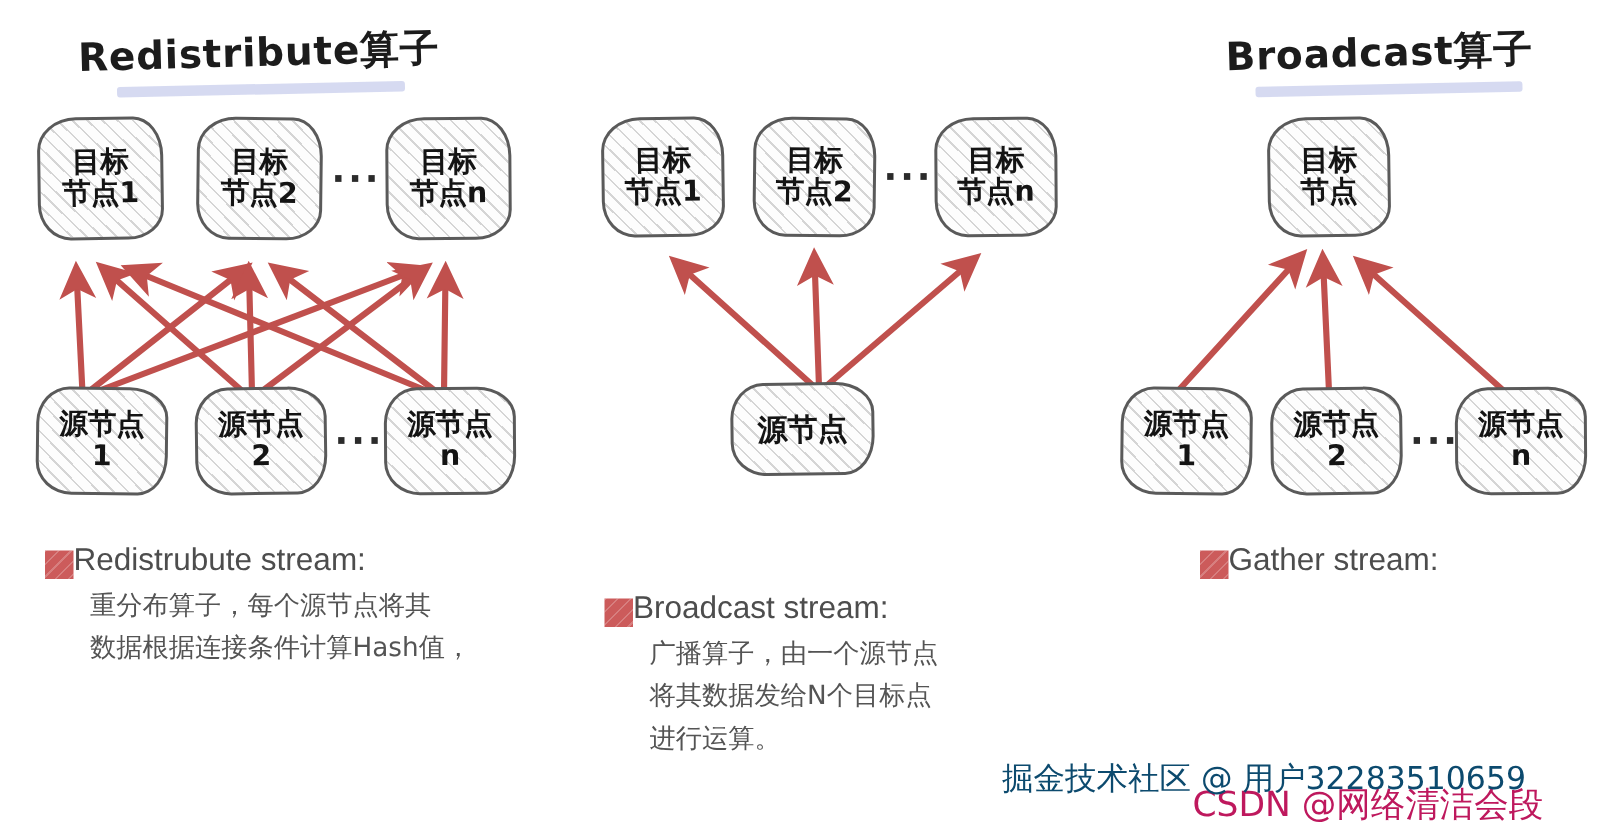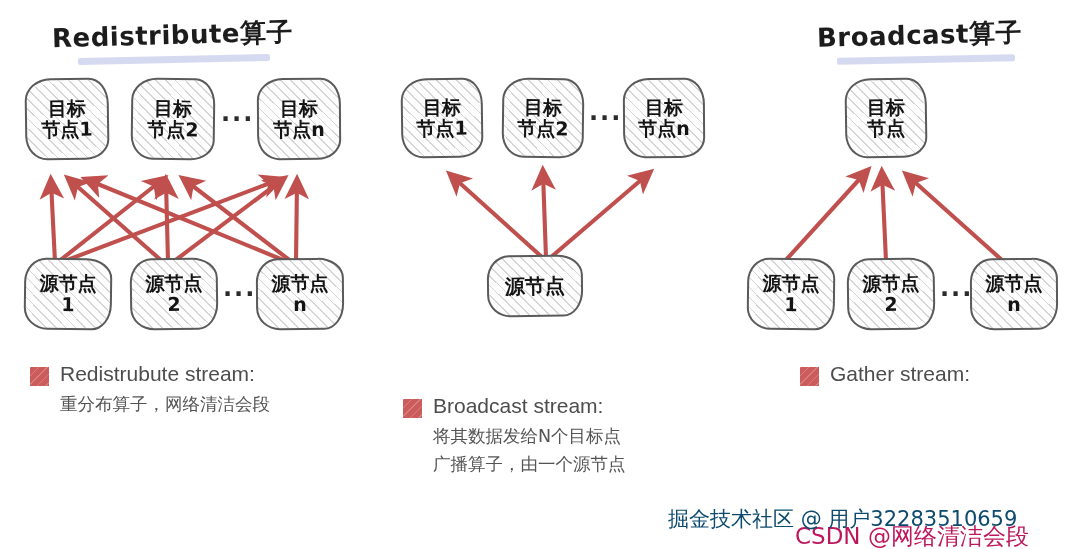--- a/index.html
+++ b/index.html
@@ -103,21 +103,20 @@
 
   
   .legend { position: absolute; }
   #legend-redistribute { left: 30px;  top: 362px; width: 350px; }
   #legend-broadcast    { left: 403px; top: 362px; width: 320px; margin-top: 32px; }
   #legend-gather       { left: 800px; top: 362px; width: 310px; text-align: center; }
 
   .legend-head {
     display: flex;
     align-items: flex-start;
-    gap: 11px;
   }
   .legend-swatch {
     width: 19px; height: 19px;
     margin-top: 5px;
     flex: 0 0 auto;
     background: #cc5b5b;
     background-image: repeating-linear-gradient(
         135deg,
         rgba(255,255,255,0.22) 0px,
         rgba(255,255,255,0.22) 1px,
@@ -275,32 +274,34 @@
     <span class="ln">n</span>
   </div>
 </div>
 
 <div class="legend" id="legend-redistribute">
   <div class="legend-head">
     <span class="legend-swatch"></span>
     <span class="legend-title">Redistrubute stream:</span>
   </div>
   <div class="legend-body">
-    <span class="bl">重分布算子，网络清洁会段</span>
+    <span class="bl">重分布算子，每个源节点将其</span>
+    <span class="bl">数据根据连接条件计算Hash值，</span>
   </div>
 </div>
 
 <div class="legend" id="legend-broadcast">
   <div class="legend-head">
     <span class="legend-swatch"></span>
     <span class="legend-title">Broadcast stream:</span>
   </div>
   <div class="legend-body">
+    <span class="bl">广播算子，由一个源节点</span>
     <span class="bl">将其数据发给N个目标点</span>
-    <span class="bl">广播算子，由一个源节点</span>
+    <span class="bl">进行运算。</span>
   </div>
 </div>
 
 <div class="legend" id="legend-gather">
   <div class="legend-head">
     <span class="legend-swatch"></span>
     <span class="legend-title">Gather stream:</span>
   </div>
 </div>
 

